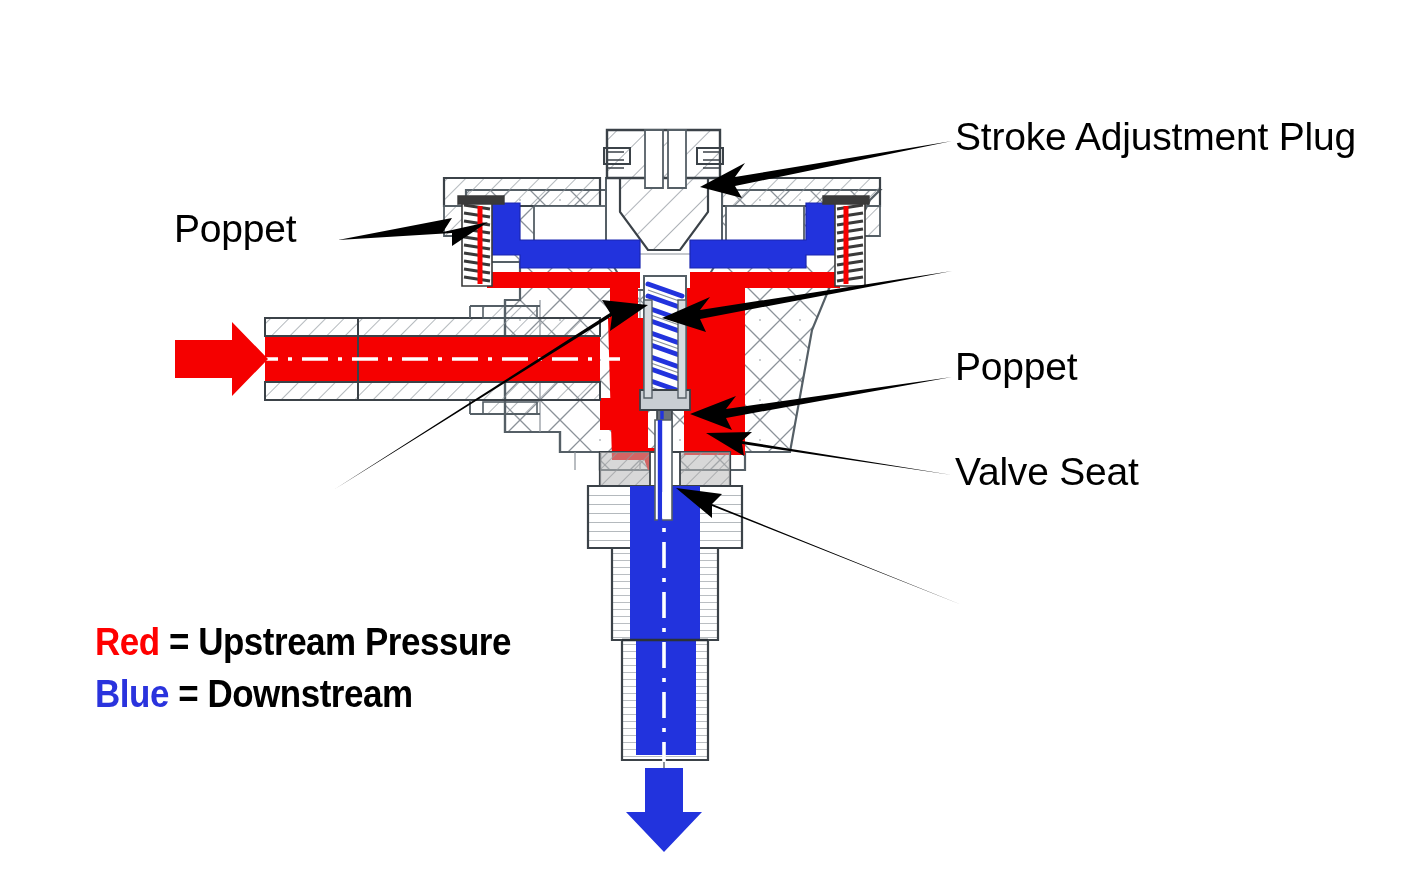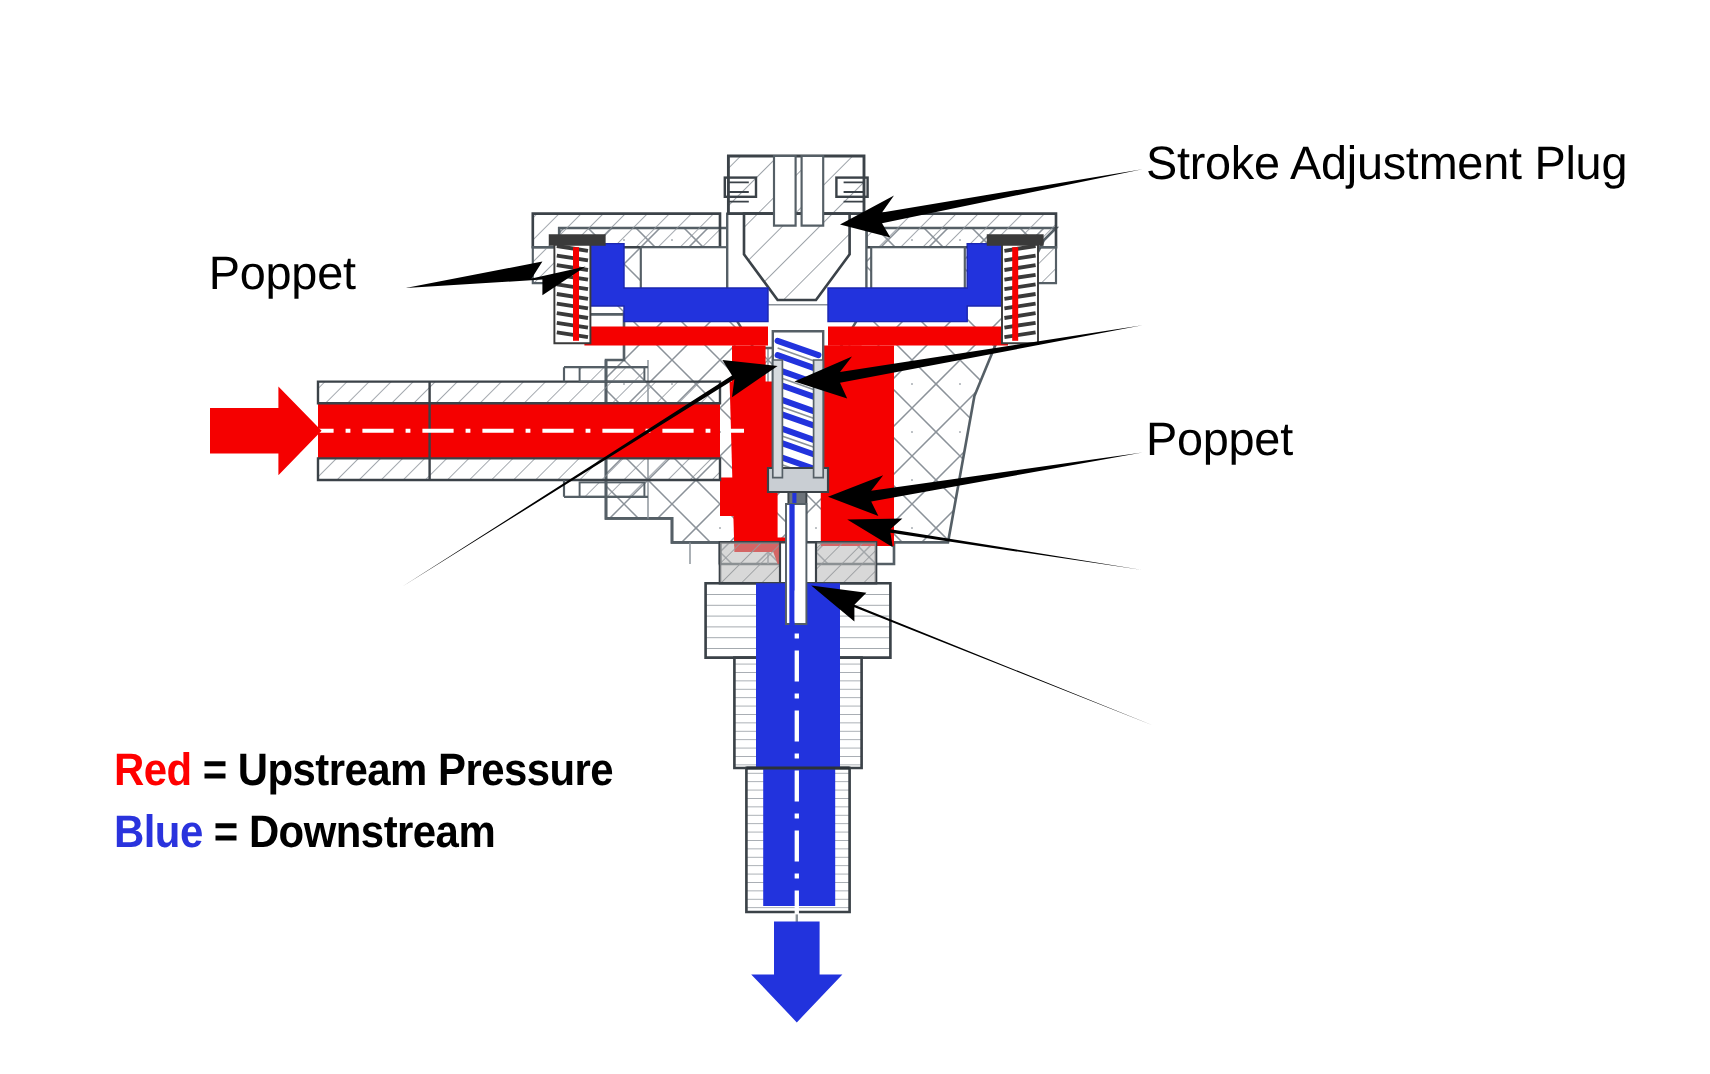--- a/index.html
+++ b/index.html
@@ -266,20 +266,21 @@
     </g>
   </svg>
 
   <div class="lbl" style="left:955px; top:117px;">Stroke Adjustment Plug</div>
 
   <div class="lbl" style="left:174px; top:209px;">Poppet</div>
 
 
   <div class="lbl" style="left:955px; top:347px;">Poppet</div>
 
+  <div class="lbl" style="left:955px; top:452px;">Valve Seat</div>
 
 
 
   <div class="legend-line" style="left:95px; top:623px;">
     <span class="kw-red">Red</span><span class="kw-rest"> = </span><span class="kw-rest">Upstream Pressure</span>
   </div>
 
   <div class="legend-line" style="left:95px; top:675px;">
     <span class="kw-blue">Blue</span><span class="kw-rest"> = </span><span class="kw-rest">Downstream</span>
   </div>

